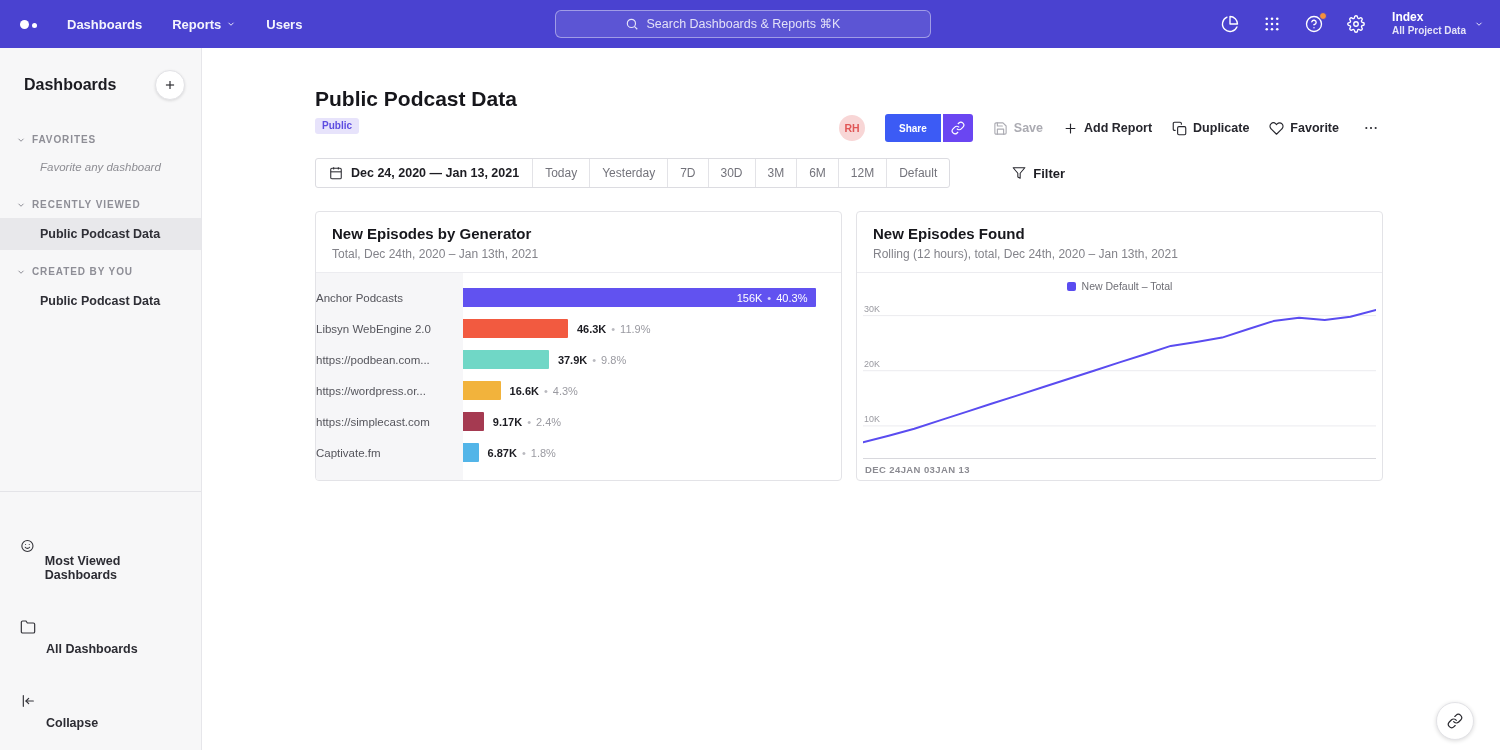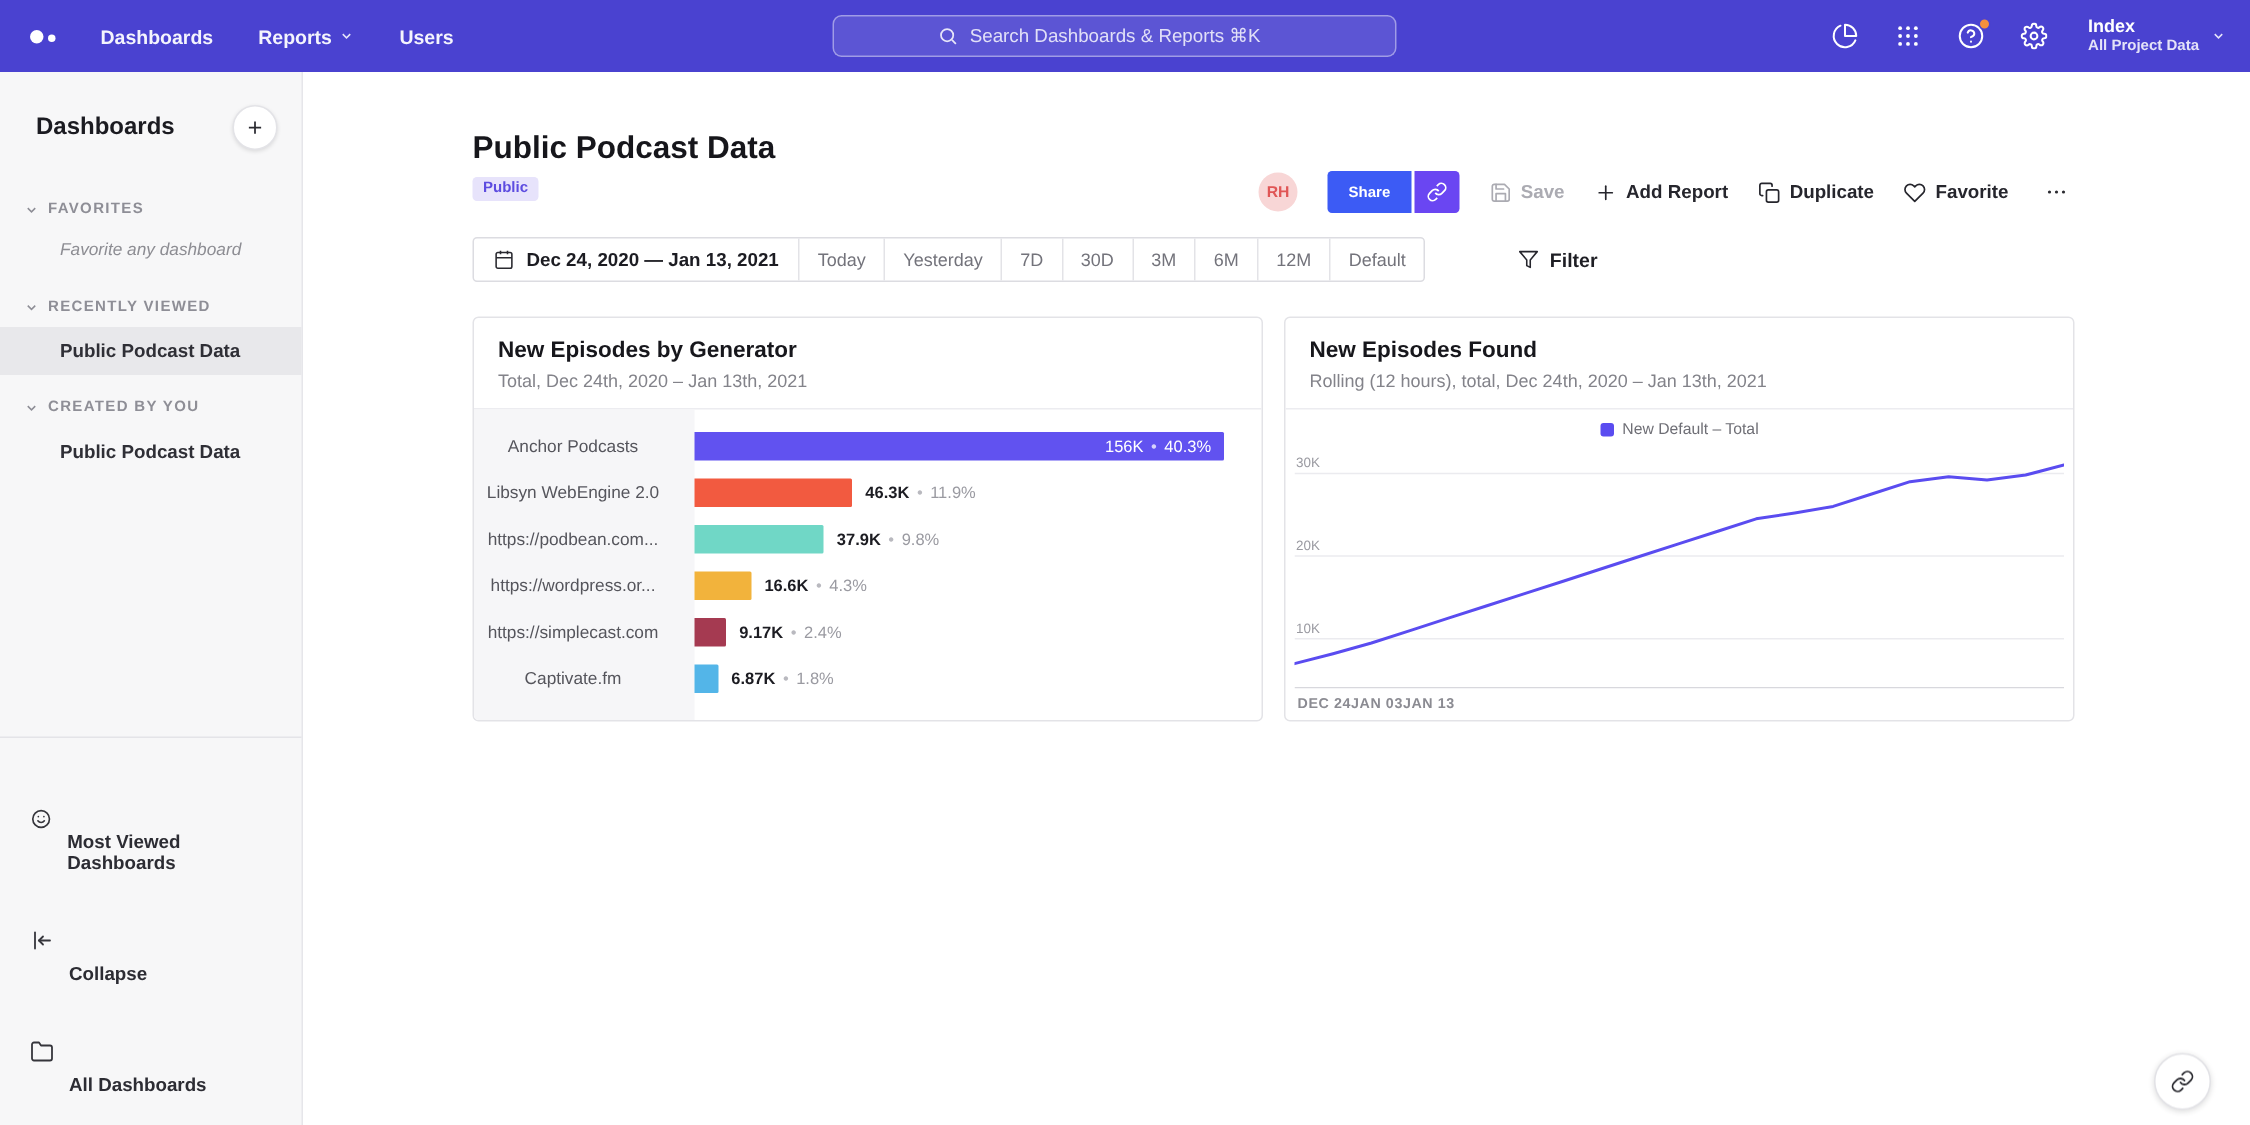--- a/index.html
+++ b/index.html
@@ -82,21 +82,21 @@
   .cards { display:flex; gap:14px; margin-top:23px; }
   .card { width:527px; height:270px; border:1px solid #e3e3e7; border-radius:4px; background:#fff; overflow:hidden; }
   .card-head { padding:13px 16px 11px; border-bottom:1px solid #ececf0; }
   .card-title { font-size:15px; font-weight:700; color:#17171c; }
   .card-sub { font-size:12px; color:#83838a; margin-top:5px; }
 
   
   .bar-chart { position:relative; height:208px; padding:9px 0; }
   .bar-chart::before { content:''; position:absolute; left:0; top:0; bottom:0; width:147px; background:#f6f6f8; }
   .bar-row { position:relative; display:flex; align-items:center; height:31px; }
-  .bar-label { width:147px; padding-right:15px; text-align:center; font-size:11.5px; color:#55555c; flex:0 0 auto; white-space:nowrap; overflow:hidden; }
+  .bar-label { width:147px; padding-right:15px; text-align:left; font-size:11.5px; color:#55555c; flex:0 0 auto; white-space:nowrap; overflow:hidden; }
   .bar-track { flex:1; position:relative; display:flex; align-items:center; }
   .bar-fill { height:19px; display:flex; align-items:center; justify-content:flex-end; border-radius:0 1px 1px 0; }
   .bar-value-inside { color:#fff; font-size:11px; padding-right:9px; white-space:nowrap; }
   .bar-value-inside b { font-weight:400; }
   .bar-value-inside .sep { font-style:normal; padding:0 5px; opacity:.75; }
   .bar-value-outside { margin-left:9px; font-size:11px; white-space:nowrap; color:#1c1c22; }
   .bar-value-outside b { font-weight:700; }
   .bar-value-outside .sep { font-style:normal; padding:0 5px; color:#b9b9bf; }
   .bar-value-outside .pct { color:#9a9aa1; }
 
@@ -241,31 +241,31 @@
         <svg viewBox="0 0 24 24">
             <circle cx="12" cy="12" r="9"></circle>
             <path d="M8.5 14s1.3 1.8 3.5 1.8 3.5-1.8 3.5-1.8"></path>
             <line x1="9" y1="9.5" x2="9" y2="9.51"></line>
             <line x1="15" y1="9.5" x2="15" y2="9.51"></line>
           </svg>
         <span class="foot-label">Most Viewed Dashboards</span>
       </div>
       <div class="foot-item">
         <svg viewBox="0 0 24 24">
+            <path d="M22 19a2 2 0 0 1-2 2H4a2 2 0 0 1-2-2V5a2 2 0 0 1 2-2h5l2 3h9a2 2 0 0 1 2 2z"></path>
+          </svg>
+        <span class="foot-label">All Dashboards</span>
+      </div>
+      <div class="foot-item">
+        <svg viewBox="0 0 24 24">
             <line x1="5" y1="4" x2="5" y2="20"></line>
             <line x1="20" y1="12" x2="9" y2="12"></line>
             <polyline points="13 8 9 12 13 16"></polyline>
           </svg>
         <span class="foot-label">Collapse</span>
-      </div>
-      <div class="foot-item">
-        <svg viewBox="0 0 24 24">
-            <path d="M22 19a2 2 0 0 1-2 2H4a2 2 0 0 1-2-2V5a2 2 0 0 1 2-2h5l2 3h9a2 2 0 0 1 2 2z"></path>
-          </svg>
-        <span class="foot-label">All Dashboards</span>
       </div>
     </div>
   </aside>
 
   <main class="main">
     <div class="main-inner">
 
       <div class="header-row">
         <div>
           <h1 class="page-title">Public Podcast Data</h1>

